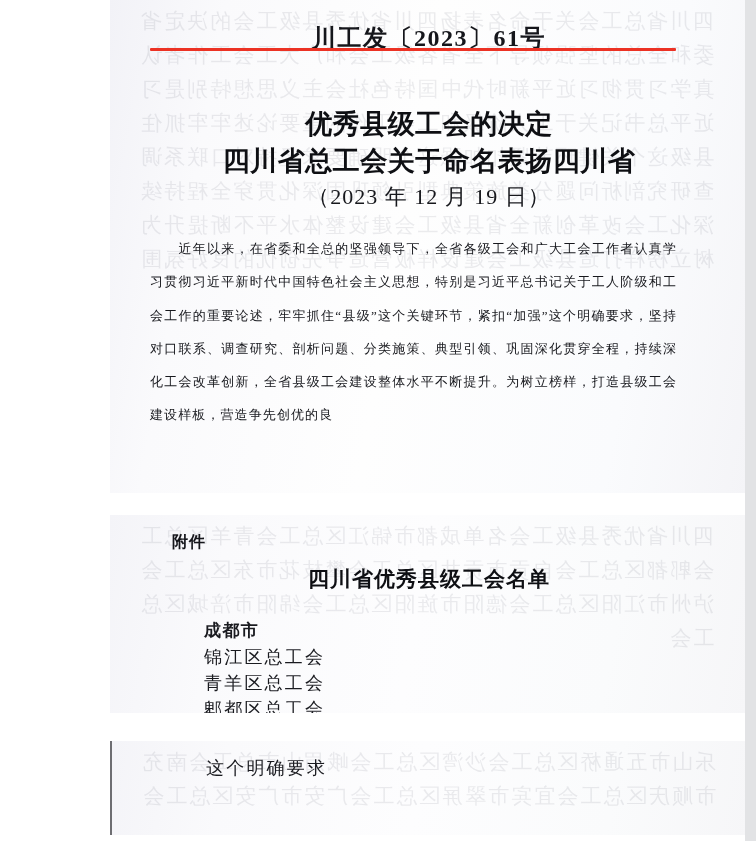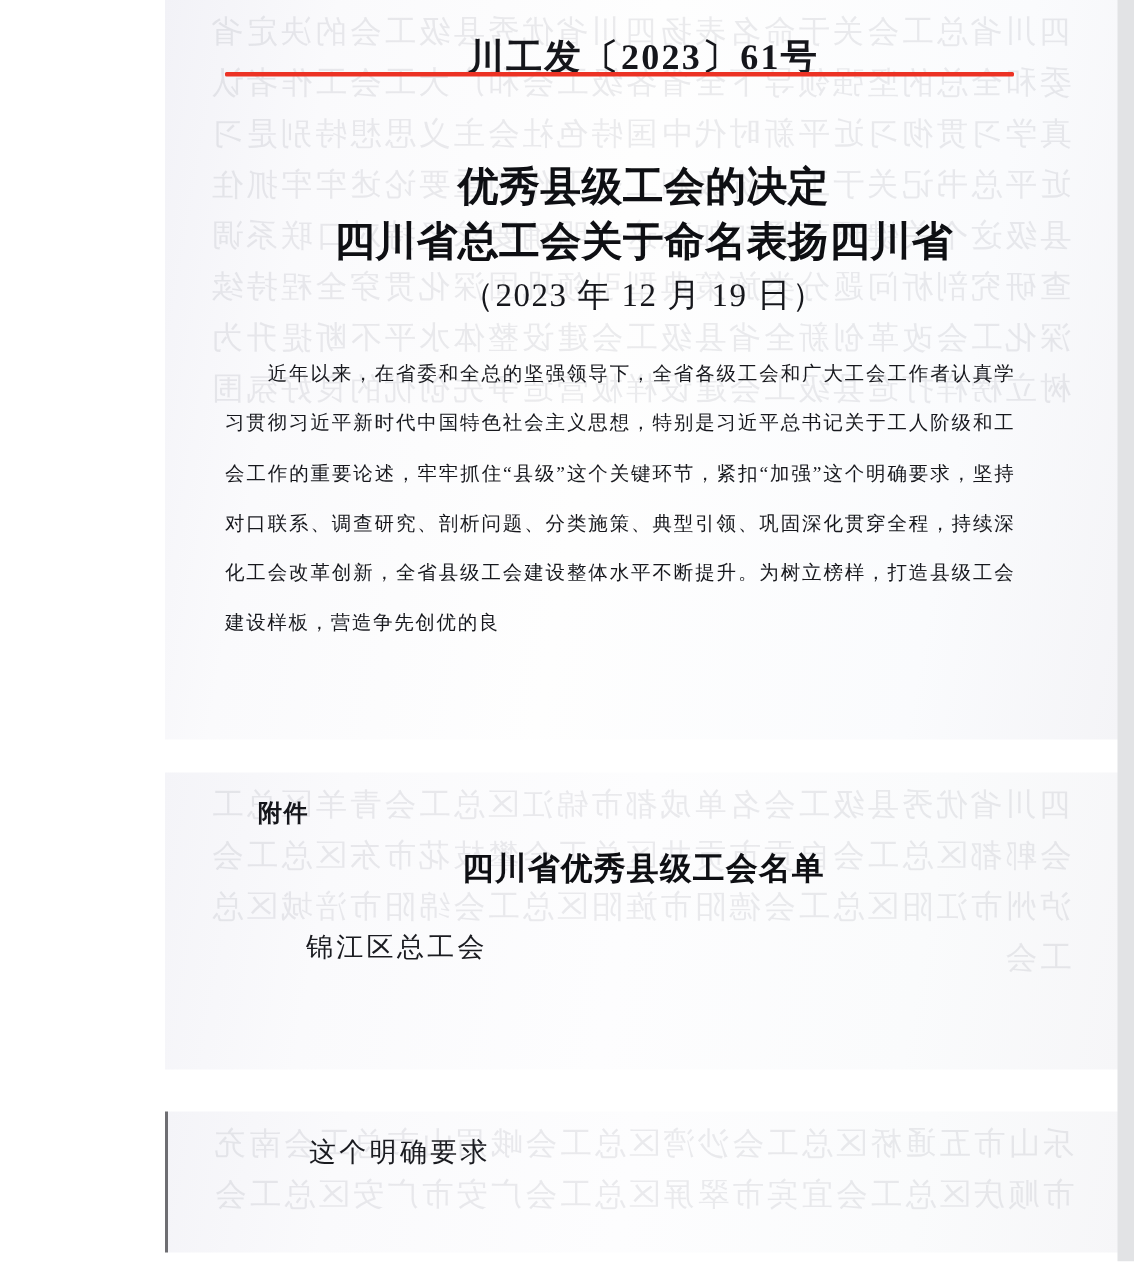--- a/index.html
+++ b/index.html
@@ -207,21 +207,24 @@
 
   <div class="scan-band band-2">
 
     <div class="ghost-layer">四川省优秀县级工会名单成都市锦江区总工会青羊区总工会郫都区总工会自贡市贡井区总工会攀枝花市东区总工会泸州市江阳区总工会德阳市旌阳区总工会绵阳市涪城区总工会</div>
 
     <div class="attach-label">附件</div>
 
     <div class="attach-title">四川省优秀县级工会名单</div>
 
     <ul class="union-list list-chengdu">
+      <li class="city-name">成都市</li>
       <li>锦江区总工会</li>
+      <li>青羊区总工会</li>
+      <li>郫都区总工会</li>
     </ul>
   </div>
 
   <div class="scan-band band-3">
 
     <div class="ghost-layer">乐山市五通桥区总工会沙湾区总工会峨眉山市总工会南充市顺庆区总工会宜宾市翠屏区总工会广安市广安区总工会</div>
 
     <ul class="union-list list-leshan">
       <li>这个明确要求</li>
     </ul>

